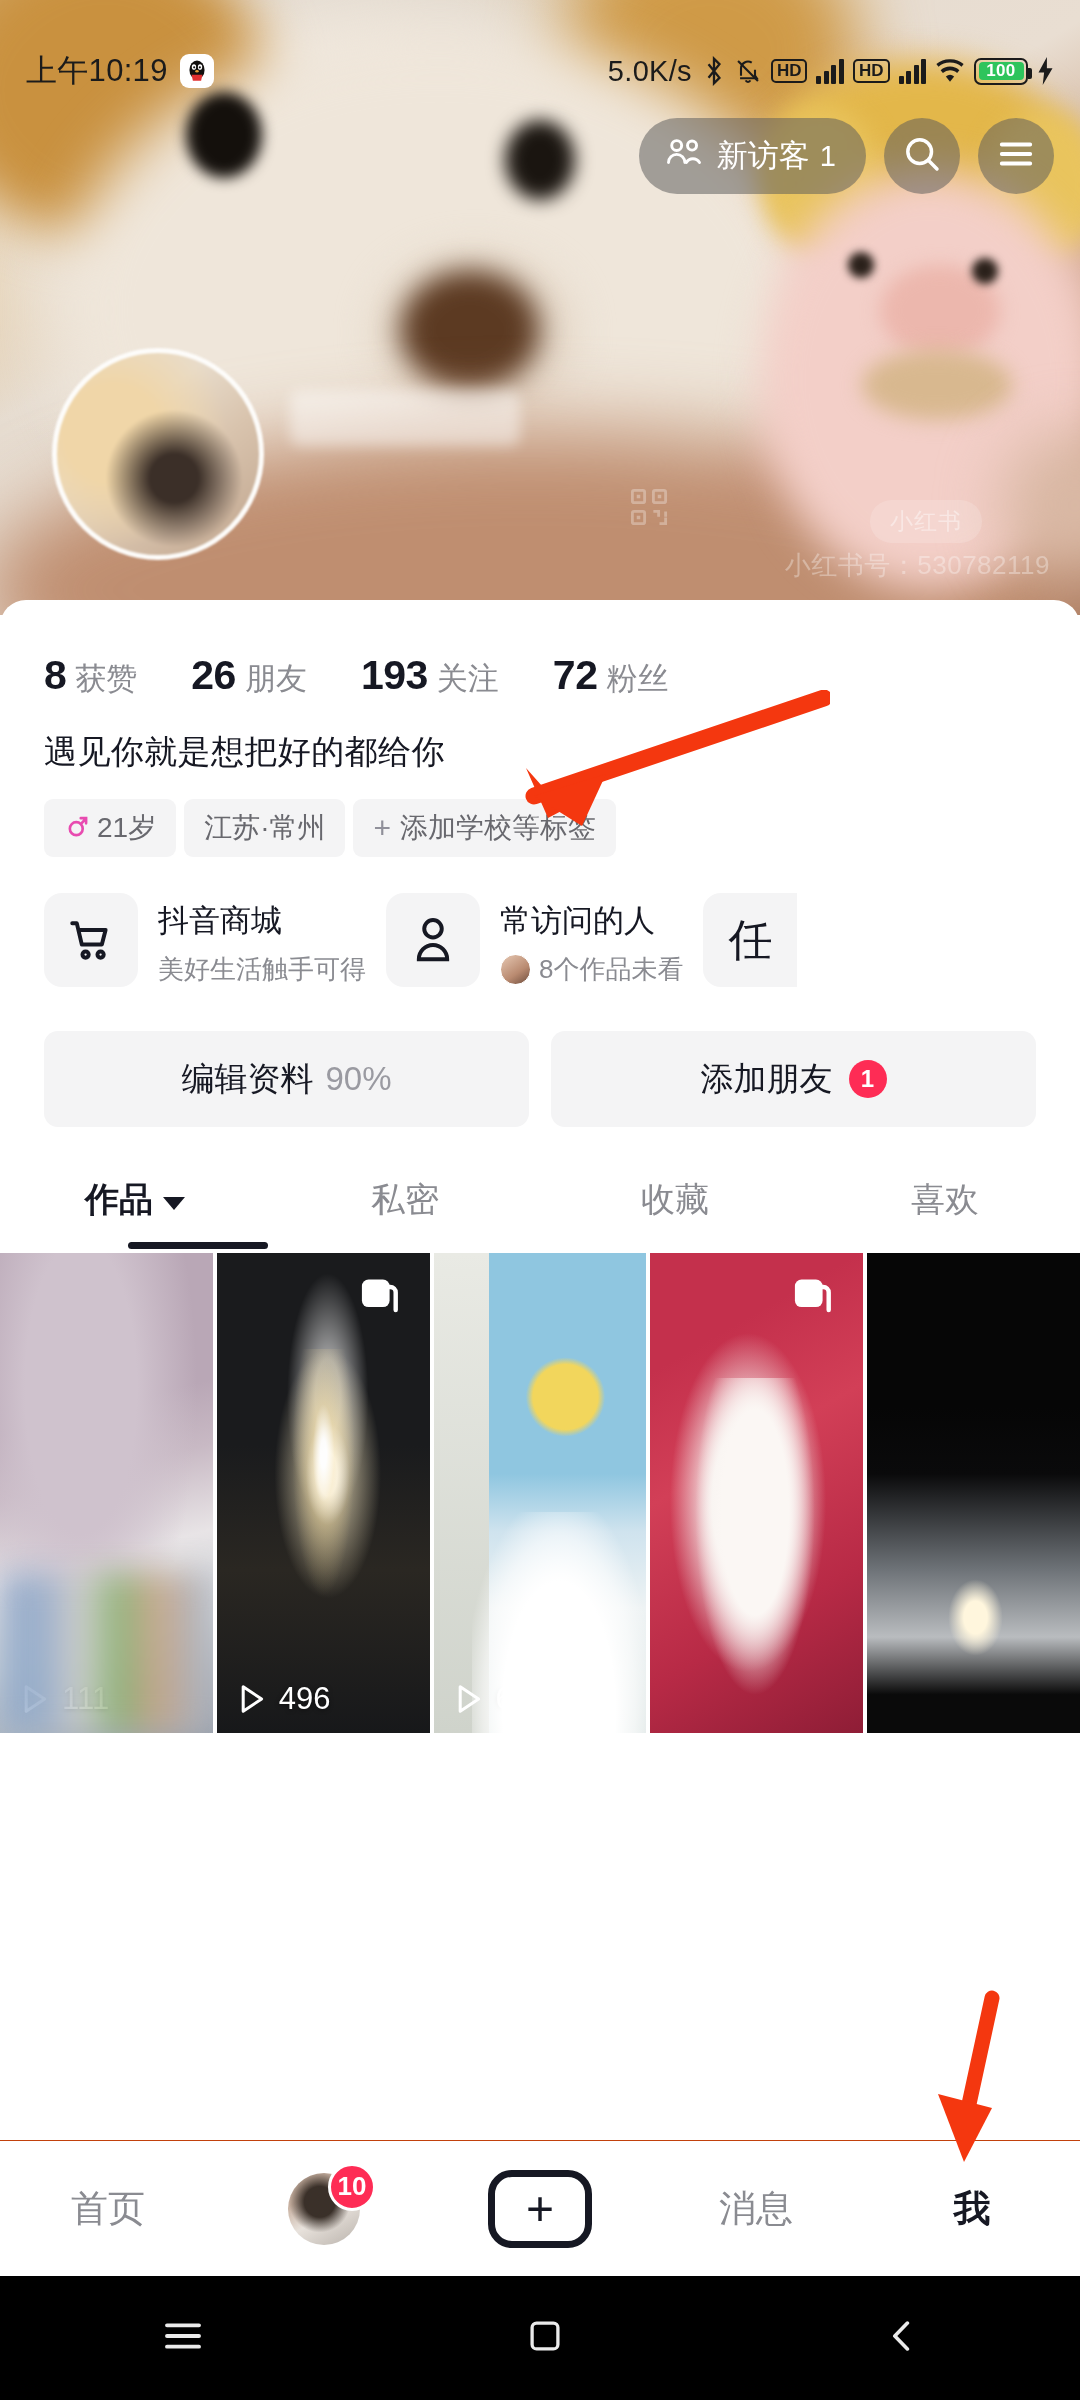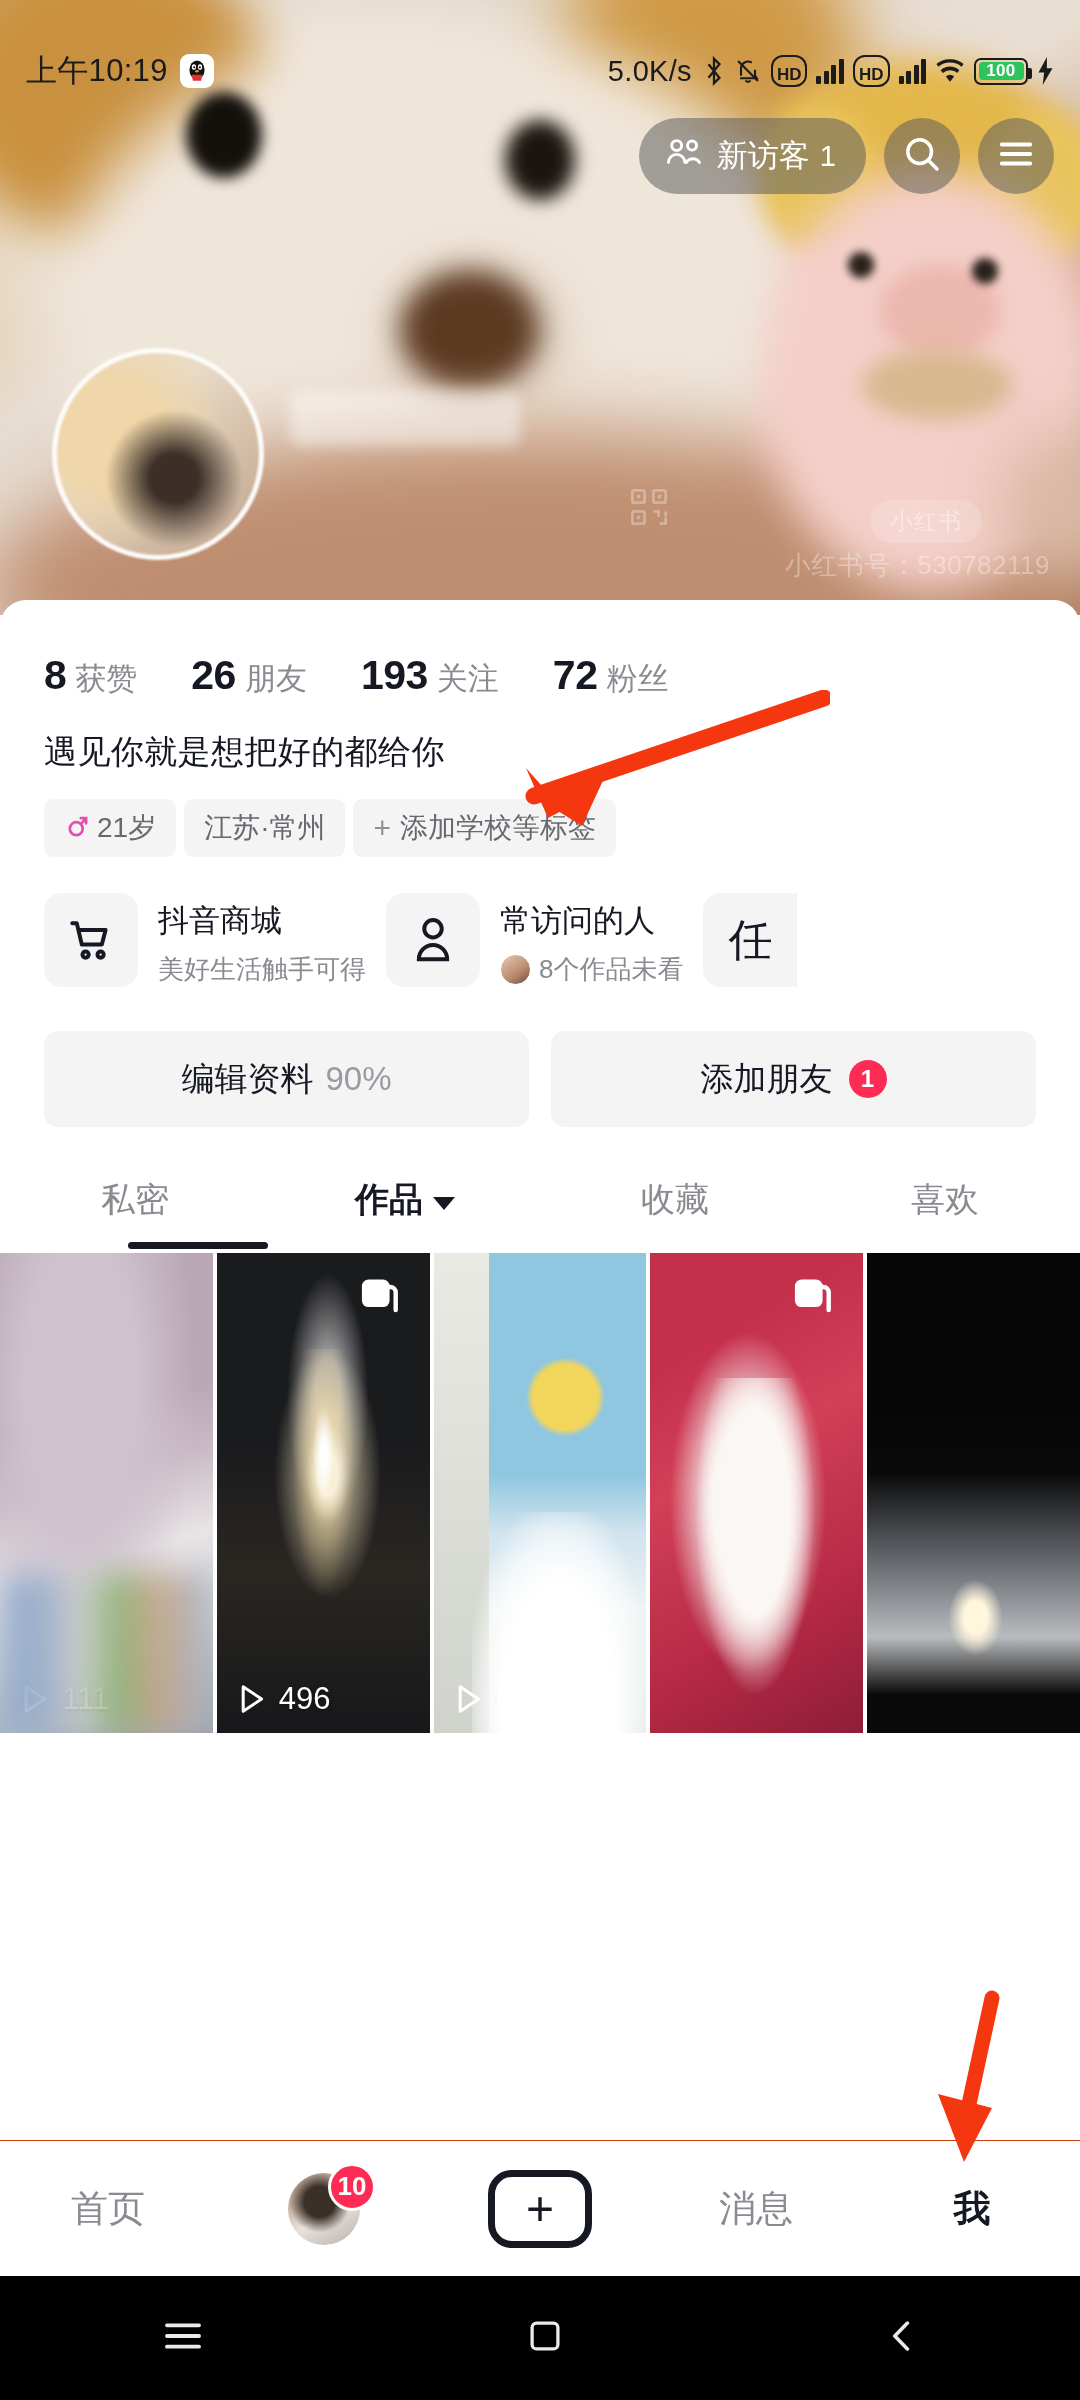--- a/index.html
+++ b/index.html
@@ -47,22 +47,22 @@
     font-size:30px; letter-spacing:.3px; z-index:8;margin-top:32px;
   }
   #sb-left { display:flex; align-items:center; gap:12px; }
   #sb-time { font-size:31px; font-weight:500; }
   .qq-icon { width:34px; height:34px; border-radius:9px; background:#fff;
              display:flex; align-items:center; justify-content:center; }
   .qq-icon svg { display:block; }
   #sb-right { margin-left:auto; display:flex; align-items:center; gap:9px; }
   #sb-speed { font-size:29px; font-weight:400; margin-right:2px; }
   .sicon { display:flex; align-items:center; }
-  .hdtag { font-size:17px; font-weight:700; border:2.5px solid #1b1b1b; border-radius:12px;
-           padding:8px 4px 1px; line-height:1.15; letter-spacing:0; }
+  .hdtag { font-size:17px; font-weight:700; border:2.5px solid #1b1b1b; border-radius:5px;
+           padding:0px 4px 1px; line-height:1.15; letter-spacing:0; }
   .bars { display:flex; align-items:flex-end; gap:2.5px; height:26px; }
   .bars i { width:5px; background:#1b1b1b; border-radius:1px; display:block; }
   .bars i:nth-child(1){height:8px} .bars i:nth-child(2){height:13px}
   .bars i:nth-child(3){height:19px} .bars i:nth-child(4){height:25px}
   .batt { width:54px; height:27px; border:2.5px solid #1b1b1b; border-radius:7px;
           position:relative; display:flex; align-items:center; justify-content:center; }
   .batt:after { content:""; position:absolute; right:-6px; top:8px; width:4px; height:11px;
                 background:#1b1b1b; border-radius:0 2px 2px 0; }
   .batt-fill { position:absolute; inset:2.5px; background:#2ec45c; border-radius:4px; }
   .batt-num { position:relative; z-index:2; font-size:17px; font-weight:700; color:#fff; }
@@ -424,26 +424,26 @@
         <span>编辑资料</span>
         <span class="pct">90%</span>
       </div>
       <div class="act-btn">
         <span>添加朋友</span>
         <span class="badge-red">1</span>
       </div>
     </div>
 
     <div id="tabs">
-      <div class="tab">
-        <span>私密</span>
-      </div>
       <div class="tab active">
         <span>作品</span>
         <span class="caret"></span>
+      </div>
+      <div class="tab">
+        <span>私密</span>
       </div>
       <div class="tab">
         <span>收藏</span>
       </div>
       <div class="tab">
         <span>喜欢</span>
       </div>
       <div id="tab-underline"></div>
     </div>
 

